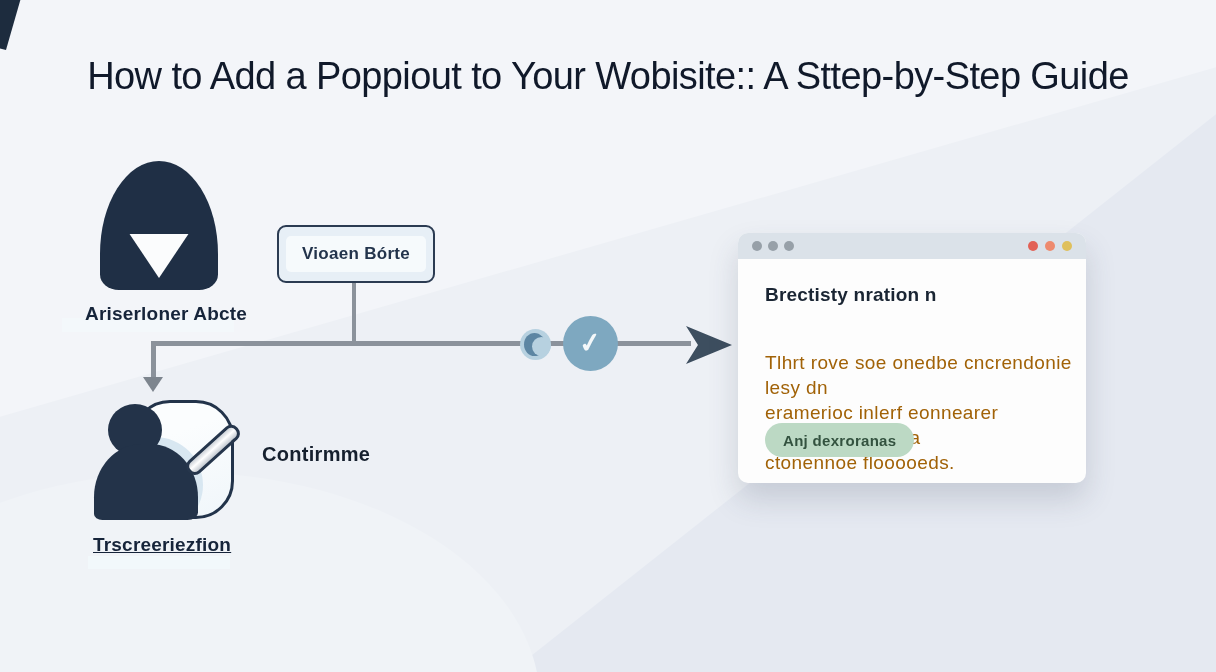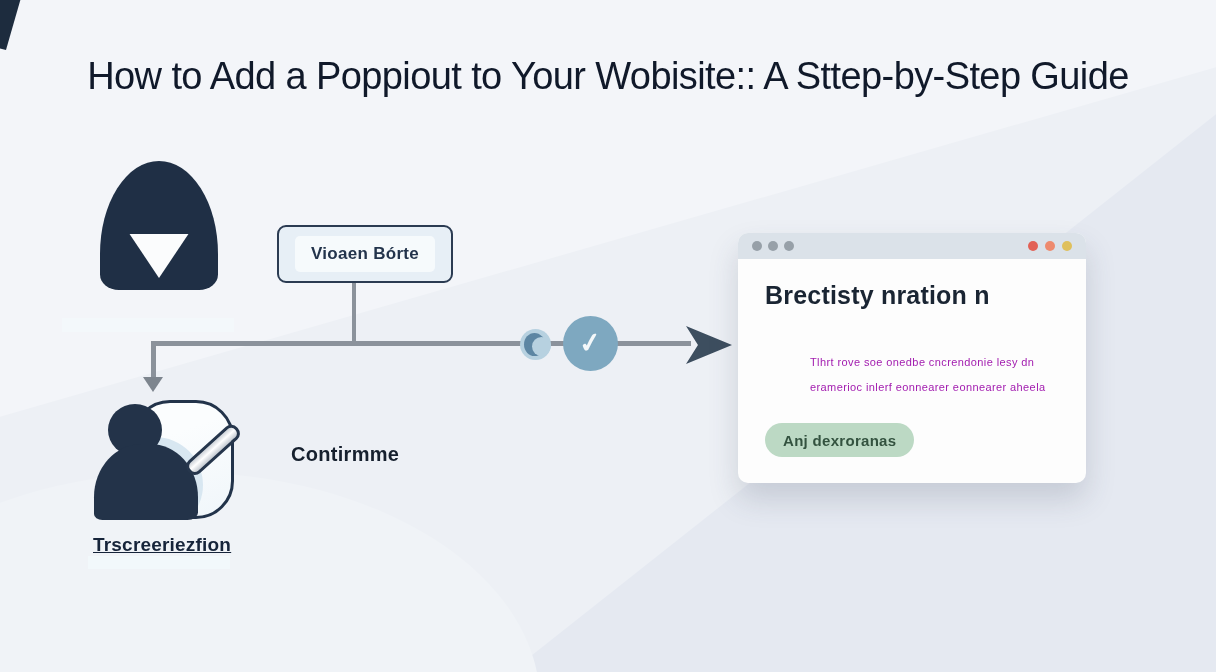--- a/index.html
+++ b/index.html
@@ -46,21 +46,21 @@
   
   .flow-label{
     position:absolute;font-size:19px;font-weight:600;color:#16243a;
     letter-spacing:0.2px;white-space:nowrap;
   }
   .label-bar{
     position:absolute;background:#f2f8fc;opacity:0.85;
   }
   
   .opt-box{
-    position:absolute;left:277px;top:225px;width:176px;height:58px;
+    position:absolute;left:277px;top:225px;width:158px;height:58px;
     background:#e7eff6;border:2px solid #2b3b52;border-radius:9px;
     box-sizing:border-box;display:flex;align-items:center;justify-content:center;
   }
   .opt-box-inner{
     background:#f6fafc;border-radius:5px;padding:8px 16px;
     font-size:17px;font-weight:600;color:#23344c;letter-spacing:0.3px;
   }
   
   .person-wrap{position:absolute;left:88px;top:398px;width:150px;height:124px;}
   .person-frame{
@@ -117,45 +117,45 @@
     border-radius:50%;background:#7ea8c0;
     display:flex;align-items:center;justify-content:center;
   }
   .circle-large .check{
     color:#f4f8fa;font-size:27px;font-weight:700;transform:rotate(-8deg);
     margin-top:-2px;
   }
   
   .confirm-text{
     position:absolute;left:262px;top:443px;
-    font-size:20px;font-weight:600;color:#16202e;letter-spacing:0.3px;margin-left:29px;
+    font-size:20px;font-weight:600;color:#16202e;letter-spacing:0.3px;
   }
   
   .browser{
     position:absolute;left:738px;top:233px;width:348px;height:250px;
     background:#fdfdfd;border-radius:10px;
     box-shadow:0 16px 30px rgba(55,65,90,0.18);
   }
   .browser-header{
     position:absolute;left:0;top:0;width:100%;height:26px;
     background:#dbe2e9;border-radius:10px 10px 0 0;
     display:flex;align-items:center;
   }
   .dots-left{display:flex;gap:6px;margin-left:14px;}
   .dots-right{display:flex;gap:7px;margin-left:auto;margin-right:14px;}
   .dot{width:10px;height:10px;border-radius:50%;}
   .dot-gray{background:#97a0a8;}
   .browser-heading{
     position:absolute;left:27px;top:45px;
-    font-size:25px;font-weight:700;color:#1a2533;line-height:34px;
+    font-size:19px;font-weight:700;color:#1a2533;line-height:34px;
     letter-spacing:0.2px;
   }
   .browser-body-text{
     position:absolute;left:27px;top:117px;
-    font-size:11px;color:#a21caf;line-height:25px;letter-spacing:0.4px;margin-left:45px;
+    font-size:19px;color:#a16207;line-height:25px;letter-spacing:0.4px;
   }
   .cta-button{
     position:absolute;left:27px;top:190px;height:34px;min-width:140px;
     background:#bcd9c4;border:none;border-radius:17px;
     font-family:"Liberation Sans",sans-serif;
     font-size:15px;font-weight:600;color:#33523f;letter-spacing:0.3px;
     padding:7px 18px;cursor:pointer;
   }
 </style>
 </head>
@@ -173,20 +173,21 @@
   <div class="line" style="left:151px;top:341px;width:540px;height:5px;"></div>
   <div class="line" style="left:151px;top:341px;width:5px;height:37px;"></div>
   <div class="arrow-down" style="left:143px;top:377px;"></div>
   <div class="line" style="left:352px;top:283px;width:4px;height:60px;"></div>
   <div class="arrow-right"></div>
 
   <div class="bell">
     <div class="bell-tri"></div>
   </div>
   <div class="label-bar" style="left:62px;top:318px;width:172px;height:14px;"></div>
+  <div class="flow-label" style="left:85px;top:303px;">Ariserloner Abcte</div>
 
   <div class="opt-box">
     <div class="opt-box-inner">Vioaen Bórte</div>
   </div>
 
   <div class="person-wrap">
     <div class="person-frame">
       <div class="person-frame-crescent"></div>
     </div>
     <div class="person-head"></div>
@@ -218,17 +219,18 @@
         <div class="dot" style="background:#ee8a6e;"></div>
         <div class="dot" style="background:#dfc05c;"></div>
       </div>
     </div>
     <div class="browser-heading">
       <div>Brectisty nration n</div>
     </div>
     <div class="browser-body-text">
       <div>Tlhrt rove soe onedbe cncrendonie lesy dn</div>
       <div>eramerioc inlerf eonnearer eonnearer aheela</div>
+      <div>ctonennoe flooooeds.</div>
     </div>
     <button class="cta-button">Anj dexroranas</button>
   </div>
 
 </div>
 
 </body></html>

